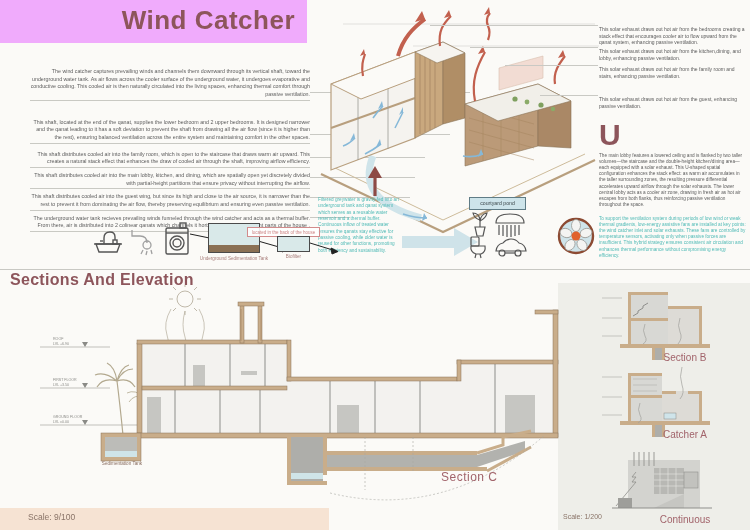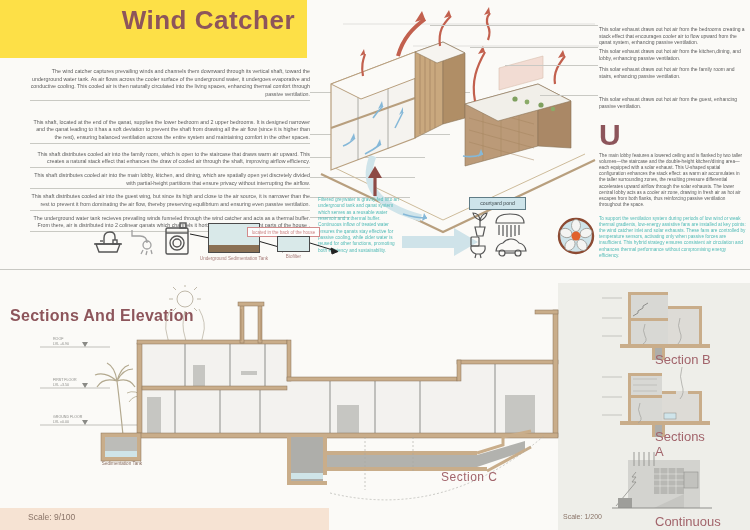--- a/index.html
+++ b/index.html
@@ -1,20 +1,20 @@
 <!DOCTYPE html>
 <html><head>
 <meta charset="utf-8">
 <style>
   html,body{margin:0;padding:0;}
   body{width:750px;height:530px;position:relative;background:#fbfaf7;
        font-family:"Liberation Sans",sans-serif;overflow:hidden;}
   .abs{position:absolute;}
   
-  .header-block{left:0;top:0;width:307px;height:58px;background:#fde047;}
+  .header-block{left:0;top:0;width:307px;height:43px;background:#f0abfc;}
   .main-title{right:12px;top:5px;font-size:26px;font-weight:bold;color:#8d555b;letter-spacing:.5px;}
   
   .left-col{left:30px;top:68px;width:280px;}
   .para{font-size:5.3px;line-height:1.45;color:#5c5c5c;text-align:right;
         border-bottom:1px solid #c9c9c3;padding-bottom:1px;}
   .m20{margin-bottom:18px;} .m7{margin-bottom:7px;} .m4{margin-bottom:4px;}
   
   .solar-note{left:599px;width:146px;font-size:5px;line-height:1.3;color:#5c5c5c;}
   .leader{height:1px;background:#c9c9c4;}
   .lobby-note{left:599px;top:120px;width:148px;color:#5c5c5c;}
@@ -27,25 +27,25 @@
   .tank-box{left:208px;top:223px;width:52px;height:30px;background:#d9e9e9;border:1px solid #4a4a4a;box-sizing:border-box;}
   .tank-sediment{position:absolute;left:0;bottom:0;width:100%;height:7px;background:#8a7054;}
   .bio-box{left:277px;top:236px;width:33px;height:16px;background:#d9e9e9;border:1px solid #4a4a4a;box-sizing:border-box;}
   .box-label{font-size:4.6px;line-height:1.25;color:#a97f7c;text-align:center;}
   .located-label{left:247px;top:227px;width:73px;height:10px;border:1px solid #d28b8b;background:rgba(255,255,255,.88);
         color:#cf8585;font-size:4.5px;line-height:9px;text-align:center;box-sizing:border-box;}
   .pond-box{left:469px;top:197px;width:57px;height:13px;background:#cde4ea;border:1px solid #5f7c86;
         box-sizing:border-box;font-size:5.2px;line-height:11px;text-align:center;color:#3f4a4d;}
   
   .divider{left:0;top:269px;width:750px;height:1px;background:#c8c8c3;}
-  .sections-title{left:10px;top:271px;font-size:16px;font-weight:bold;color:#8d555b;letter-spacing:.3px;margin-top:36px;}
+  .sections-title{left:10px;top:271px;font-size:16px;font-weight:bold;color:#8d555b;letter-spacing:.3px;}
   .grey-panel{left:558px;top:283px;width:192px;height:247px;background:#eeeee9;}
   .maroon-label{color:#a2646b;}
   .section-c-label{left:441px;top:470px;font-size:12px;letter-spacing:.5px;}
-  .small-label{width:60px;text-align:left;font-size:13px;}
+  .small-label{width:60px;text-align:center;font-size:10px;}
   .footer-bar{left:0;top:508px;width:329px;height:22px;background:#f6e3d3;}
   .scale-left{left:28px;top:512px;font-size:8.5px;color:#8a7468;}
   .scale-right{left:563px;top:513px;font-size:7px;color:#8a7468;}
   .sed-label{left:90px;top:461px;width:64px;font-size:4.6px;color:#8a6f62;text-align:center;}
 </style>
 </head>
 <body>
 
 <div class="abs header-block">
   <div class="abs main-title">Wind Catcher</div>
@@ -444,21 +444,21 @@
   <rect x="55" y="60" width="7" height="12" fill="#aeaeaa"></rect>
   <rect x="64" y="48" width="12" height="6" fill="#cfe4ea" stroke="#8a8a86" stroke-width="0.5"></rect>
   <g stroke="#a8a8a4" stroke-width="0.5">
     <line x1="33" y1="14" x2="57" y2="14"></line>
       <line x1="33" y1="20" x2="57" y2="20"></line>
       <line x1="33" y1="26" x2="57" y2="26"></line>
   </g>
   <path d="M82,2 q-3,10 0,18 q3,8 -2,14" stroke="#a0a09c" stroke-width="0.7" fill="none"></path>
   <path d="M40,38 q-3,7 0,12 q3,5 -2,8" stroke="#a0a09c" stroke-width="0.7" fill="none"></path>
 </svg>
-<div class="abs maroon-label small-label" style="left:655px;top:429px">Sections A</div>
+<div class="abs maroon-label small-label" style="left:655px;top:429px">Catcher A</div>
 
 <svg class="abs" style="left:610px;top:448px" width="105" height="66" viewBox="0 0 105 66">
   <rect x="18" y="12" width="72" height="48" fill="#d3d3cf"></rect>
   <g stroke="#9a9a96" stroke-width="1">
     <line x1="24" y1="4" x2="24" y2="18"></line>
       <line x1="29" y1="4" x2="29" y2="18"></line>
     <line x1="34" y1="4" x2="34" y2="18"></line>
       <line x1="39" y1="4" x2="39" y2="18"></line>
       <line x1="44" y1="4" x2="44" y2="18"></line>
   </g>

